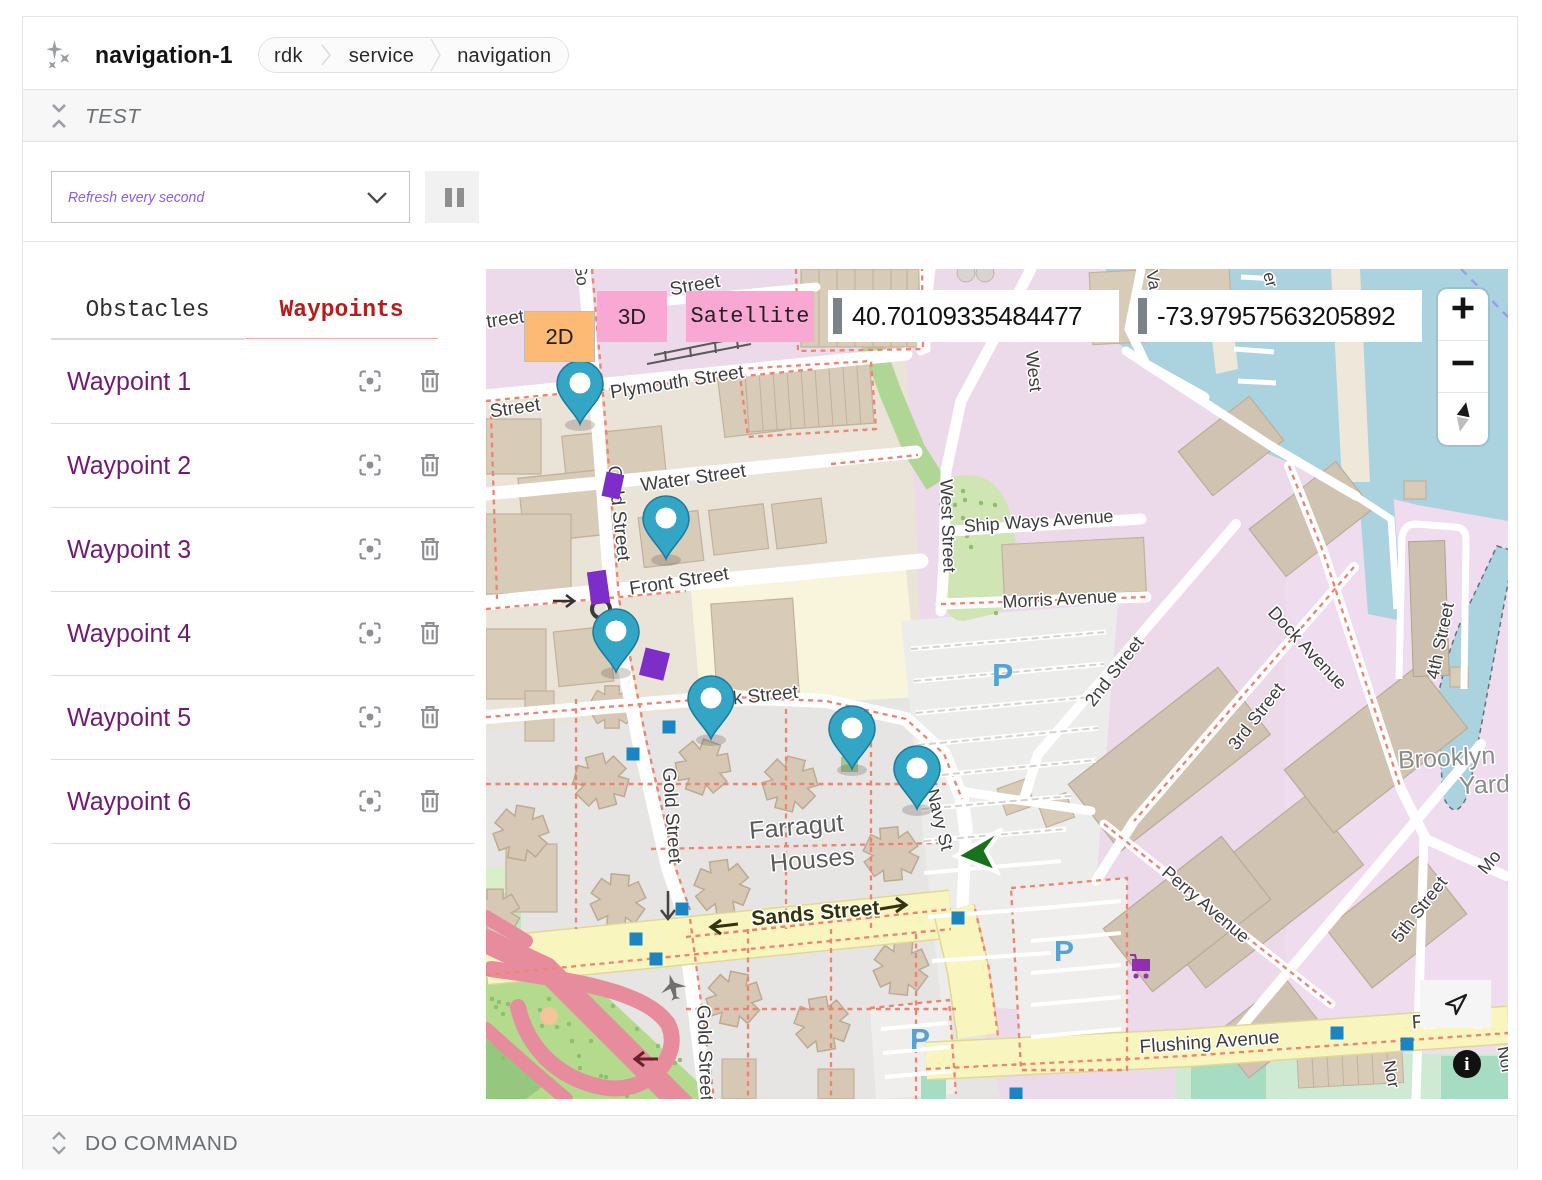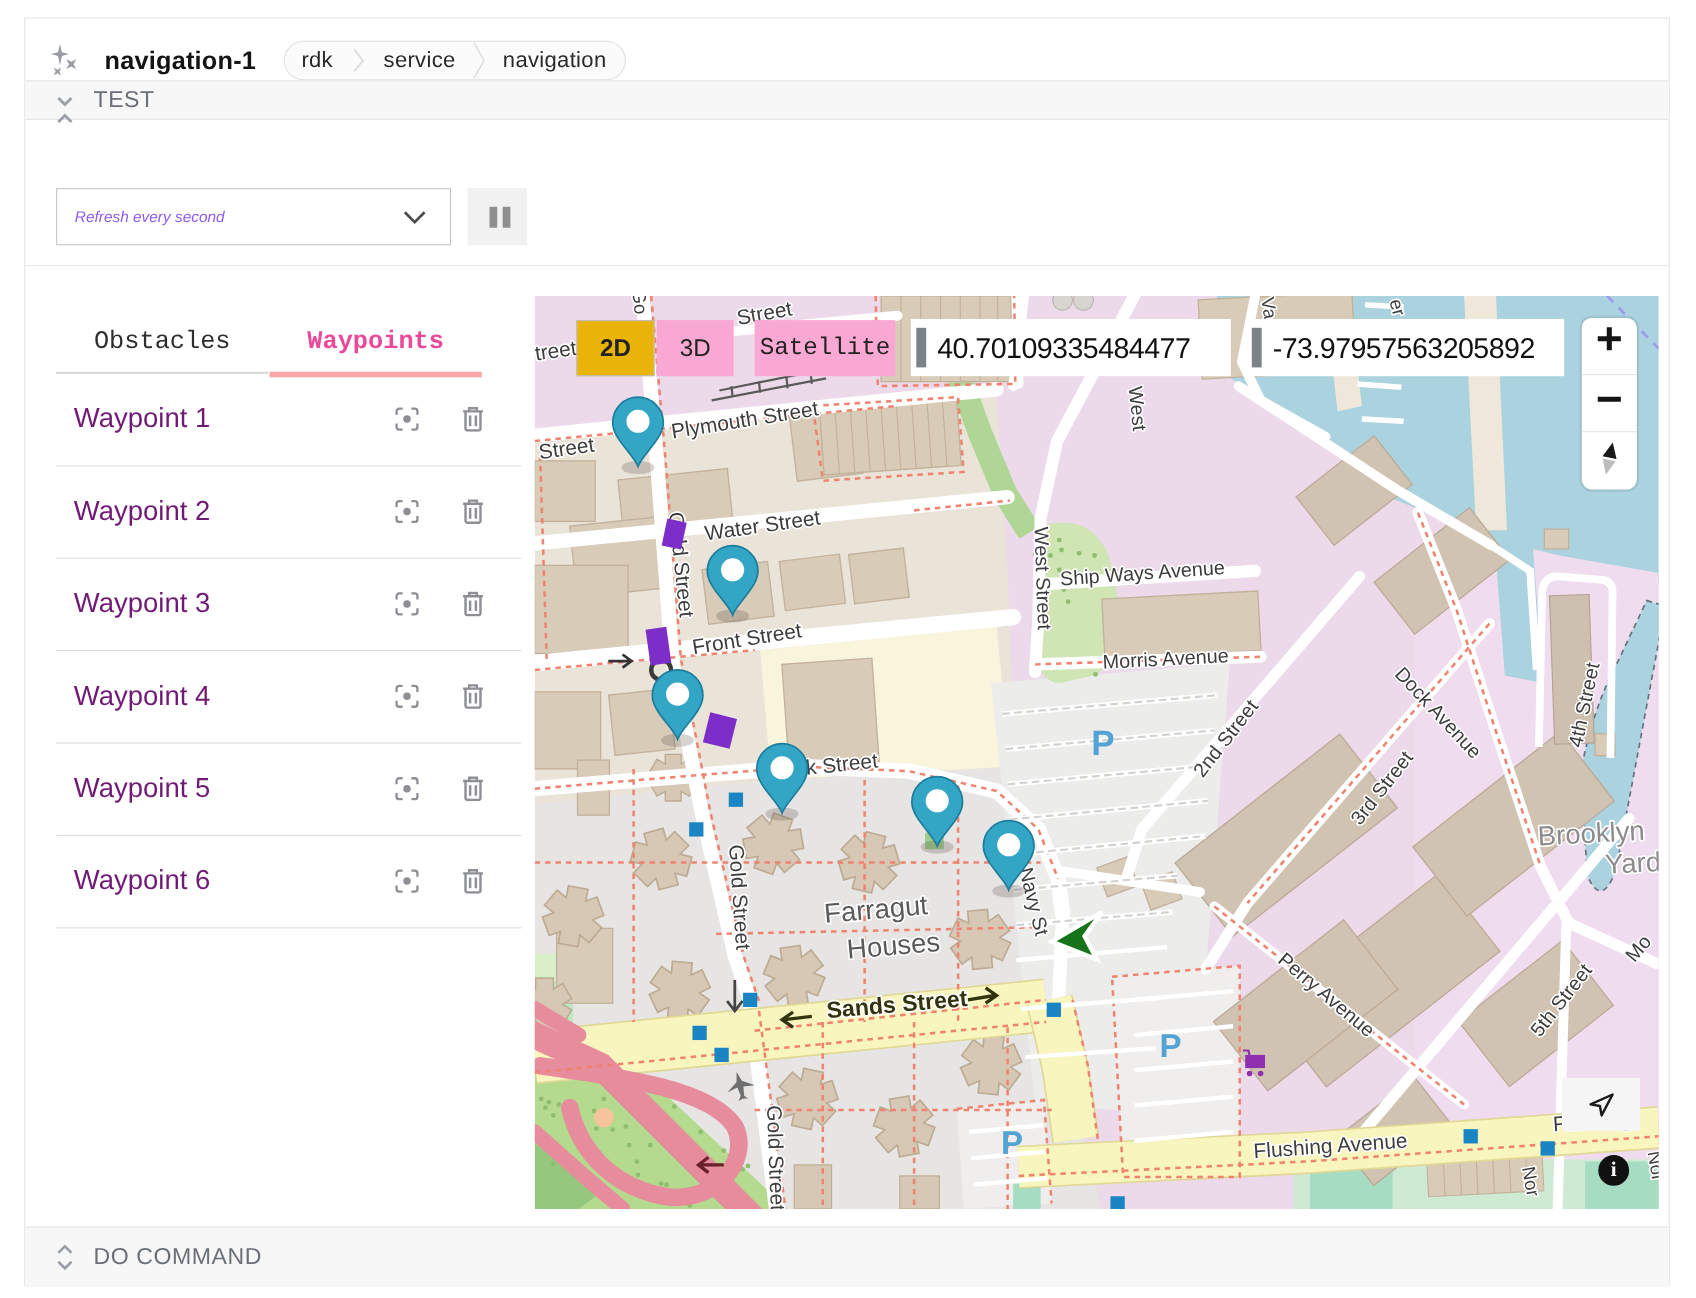--- a/index.html
+++ b/index.html
@@ -2,38 +2,38 @@
 <html><head>
 <meta charset="utf-8">
 <style>
   html,body{margin:0;padding:0;background:#fff;}
   body{width:1542px;height:1180px;position:relative;font-family:"Liberation Sans",sans-serif;overflow:hidden;}
   .card{position:absolute;left:22px;top:16px;width:1496px;height:1153px;border:1px solid #e4e4e4;background:#fff;box-sizing:border-box;}
   .hdr{position:absolute;left:0;top:0;width:100%;height:72px;}
   .title{position:absolute;left:72px;top:38px;transform:translateY(-50%);font-size:23px;font-weight:bold;color:#131313;letter-spacing:.2px;}
   .crumbs{position:absolute;left:235px;top:20px;height:36px;border:1px solid #e0e0e0;background:#fbfbfb;border-radius:18px;display:flex;align-items:center;padding:0 17px 0 15px;font-size:20px;letter-spacing:0.3px;color:#282828;box-sizing:border-box;}
   .bar{position:absolute;left:0;width:100%;background:#f7f7f7;box-sizing:border-box;border-top:1px solid #e4e4e4;border-bottom:1px solid #e4e4e4;}
-  .bar.test{top:56px;height:36px;}
+  .bar.test{top:72px;height:53px;font-style:italic;}
   .bar.docmd{top:1098px;height:55px;border-bottom:none;}
   .barlab{position:absolute;left:62px;top:50%;transform:translateY(-50%);font-size:21px;letter-spacing:0.5px;color:#6b7077;}
   .refresh{position:absolute;left:28px;top:154px;width:359px;height:52px;border:1px solid #c6c6c6;background:#fff;box-sizing:border-box;}
   .refresh span{position:absolute;left:16px;top:50%;transform:translateY(-50%);font-size:14px;color:#8b5cf6;font-style:italic;}
   .pausebtn{position:absolute;left:402px;top:154px;width:54px;height:52px;background:#f1f1f1;}
   .pausebtn i{position:absolute;top:17px;width:7px;height:19px;background:#8e8e8e;}
   .divider2{position:absolute;left:0;top:224px;width:100%;height:1px;background:#e8e8e8;}
   .tabs{position:absolute;left:28px;top:268px;width:387px;height:54px;font-family:"Liberation Mono",monospace;font-size:23px;}
   .tab{position:absolute;top:0;width:193px;height:53px;text-align:center;line-height:50px;color:#2e2e2e;}
   .tab.obs{left:0;border-bottom:2px solid #dadada;}
-  .tab.wp{left:194px;border-bottom:5px solid #fca5a5;font-weight:bold;color:#ec4899;}
+  .tab.wp{left:194px;border-bottom:1px solid #fca5a5;font-weight:bold;color:#b91c1c;}
   .wrow{position:absolute;left:28px;width:423px;height:84px;border-bottom:1px solid #dcdcdc;}
   .wrow span{position:absolute;left:16px;top:50%;transform:translateY(-50%);font-size:25px;color:#701a75;}
   .wrow svg{position:absolute;top:50%;transform:translateY(-50%);}
   .map{position:absolute;left:463px;top:252px;width:1022px;height:830px;overflow:hidden;}
   .mbtn{position:absolute;height:51px;box-sizing:border-box;background:#f9a8d4;color:#222;font-size:22px;display:flex;align-items:center;justify-content:center;}
-  .mbtn.on{background:#eab308;border:1px solid #bdbdbd;font-weight:bold;}
+  .mbtn.on{background:#fdba74;border:1px solid #bdbdbd;font-weight:normal;margin-top:20px;}
   .coord{position:absolute;height:52px;background:#fff;display:flex;align-items:center;}
   .coord b{display:block;width:9px;height:36px;background:#7b828a;margin-left:5px;margin-right:10px;}
   .coord span{font-size:26px;color:#111;font-weight:normal;letter-spacing:-0.5px;}
   .zoomctl{position:absolute;width:50px;height:156px;background:#fff;border-radius:9px;box-shadow:0 0 0 2px rgba(0,0,0,.08);}
   .zoomctl .zrow{height:52px;position:relative;box-sizing:border-box;}
   .navbtn{position:absolute;width:71px;height:48px;background:#f5f5f5;display:flex;align-items:center;justify-content:center;}
   .infobtn{position:absolute;width:28px;height:28px;border-radius:50%;background:#111;color:#fff;display:flex;align-items:center;justify-content:center;}
 </style>
 </head>
 <body>

